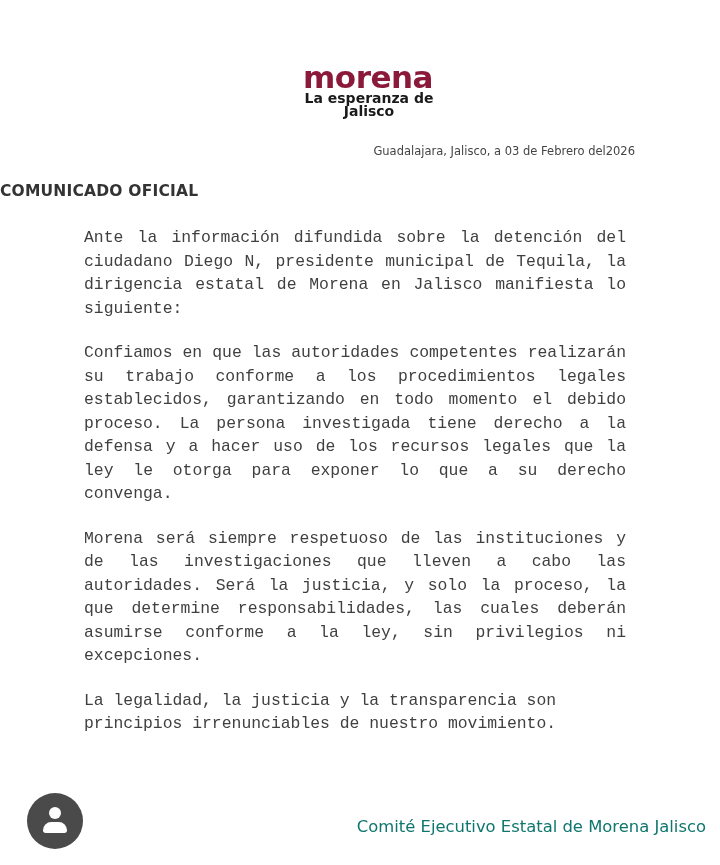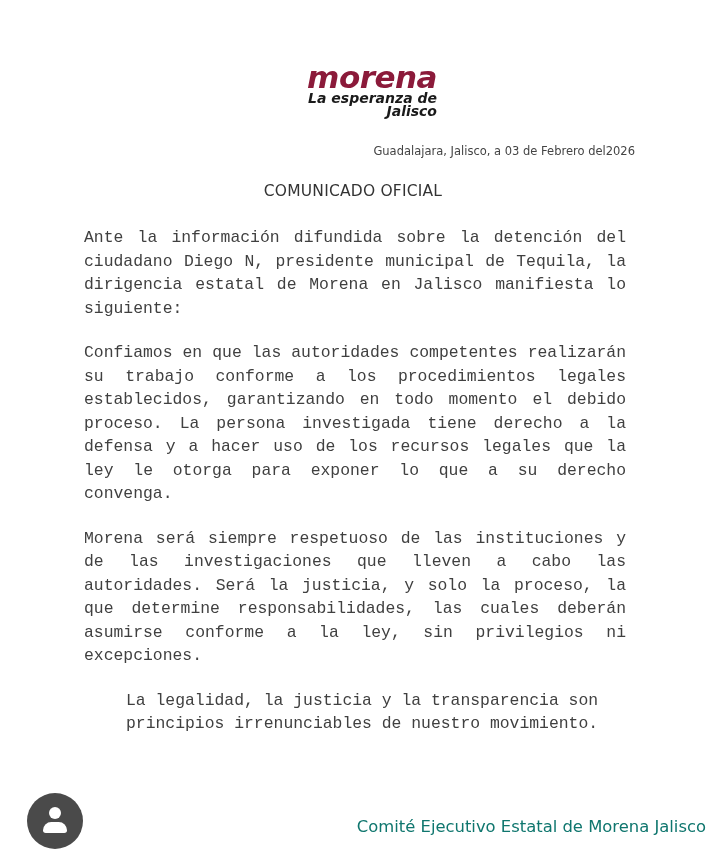--- a/index.html
+++ b/index.html
@@ -10,25 +10,24 @@
     body {
       width: 720px;
       height: 865px;
       position: relative;
       overflow: hidden;
       font-family: "DejaVu Sans", sans-serif;
       color: #3f3f3f;
     }
     .logo {
       position: absolute;
-      left: 287px;
+      left: 293px;
       top: 62px;
       width: 150px;
-      text-align: right;
-      font-style: italic;
+      text-align: center;
     }
     .logo-word {
       font-family: "DejaVu Sans", sans-serif;
       font-weight: bold;
       font-size: 31px;
       line-height: 30px;
       letter-spacing: -0.5px;
       color: #8b1a3a;
       display: block;
     }
@@ -47,43 +46,41 @@
       top: 144px;
       font-size: 11.5px;
       color: #444;
       white-space: nowrap;
     }
     .title {
       position: absolute;
       left: 0;
       width: 706px;
       top: 182px;
-      text-align: center;
-      font-weight: normal;
+      font-weight: bold;
       font-size: 15.5px;
       color: #333;
       letter-spacing: 0.2px;
     }
     .body {
       position: absolute;
       left: 84px;
       width: 542px;
       top: 226px;
       font-size: 16.4px;
       line-height: 23.5px;
       color: #404040;
     }
     .para {
       margin: 0 0 21px 0;
       text-align: justify;
       font-family: Liberation Mono, monospace;
     }
     .para.left {
       text-align: left;
-      margin-left: 42px;
     }
     .signature {
       position: absolute;
       left: 0;
       width: 706px;
       top: 817px;
       text-align: right;
       font-size: 16.4px;
       color: #0f766e;
     }

